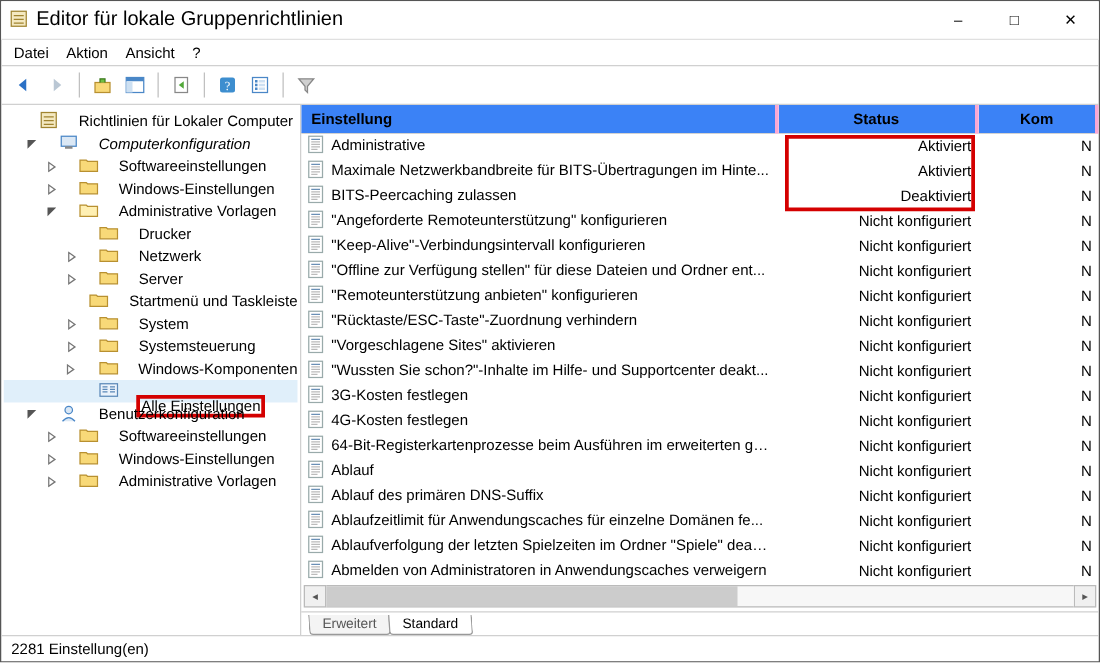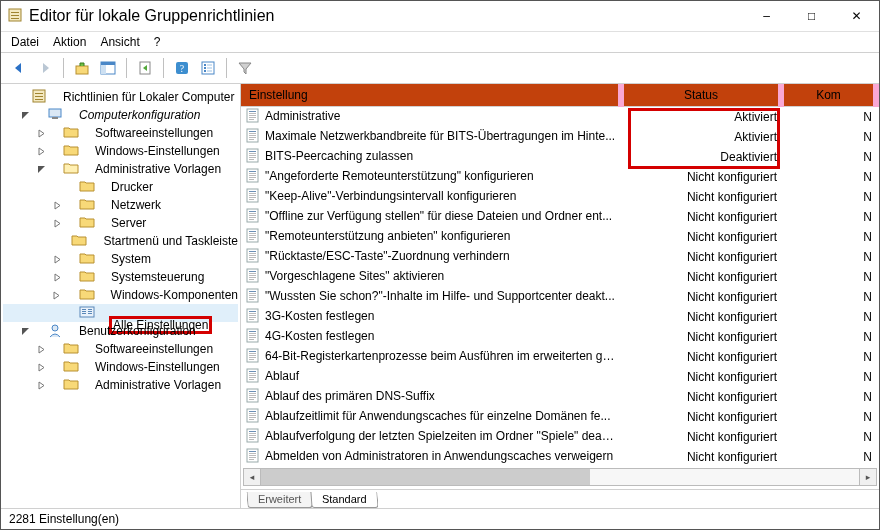--- a/index.html
+++ b/index.html
@@ -67,24 +67,24 @@
   .selected { background: rgba(0,120,215,0.12); }
   .rightpane {
     flex:1; display:flex; flex-direction:column; min-width:0;
   }
   .listwrap{ flex:1; overflow:auto; position:relative; }
   table.list {
     width: 100%; border-collapse: collapse; table-layout:fixed;
   }
   table.list th {
     position: sticky; top:0;
-    background: #c2410c;
+    background: #3b82f6;
     border-bottom: 1px solid #d0d0d0;
-    border-right: 6px solid #f9a8d4;
-    text-align:left; font-weight: normal;
+    border-right: 3px solid #f9a8d4;
+    text-align:left; font-weight: bold;
     padding: 4px 8px;
     font-size:12px;
   }
   table.list th.status-col{ text-align:center; }
   table.list td {
     padding: 1px 4px;
     white-space: nowrap; overflow: hidden; text-overflow: ellipsis;
     height:17px;
   }
   td.status-cell{ text-align:right; }

